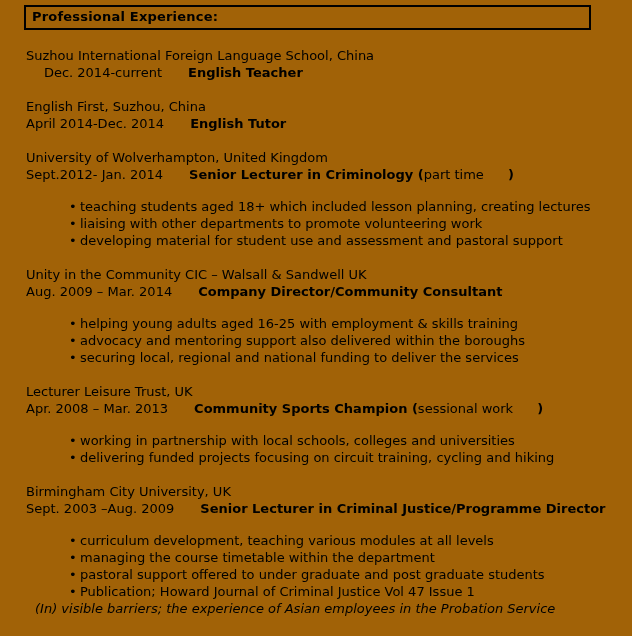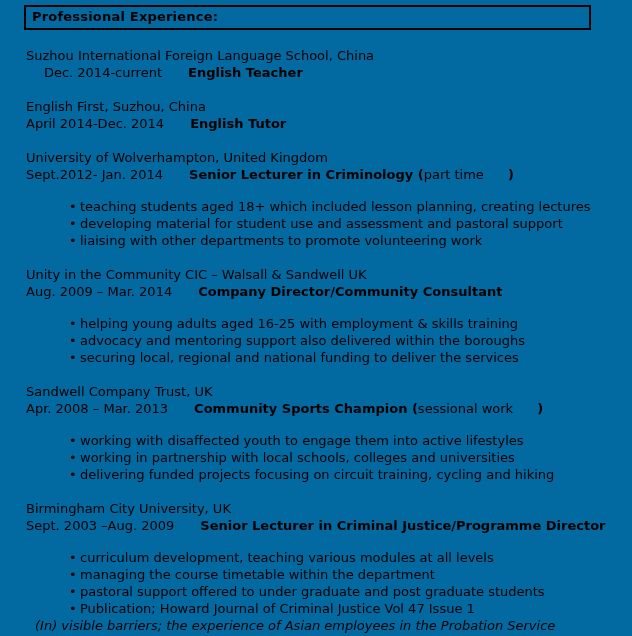--- a/index.html
+++ b/index.html
@@ -9,21 +9,21 @@
     color: #000000;
     font-family: "DejaVu Sans", "Liberation Sans", sans-serif;
     font-size: 13px;
   }
   .page {
     width: 632px;
     height: 636px;
     box-sizing: border-box;
     padding: 5px 20px 0 26px;
     overflow: hidden;
-    background: #0369a1;
+    background: #a16207;
   }
   .section-header {
     box-sizing: border-box;
     margin-left: -2px;
     width: 567px;
     border: 2px solid #000000;
     padding: 2px 6px 3px 6px;
     font-weight: bold;
     letter-spacing: 0.2px;
     margin-bottom: 17px;
@@ -91,44 +91,43 @@
     </div>
   </div>
 
   <div class="entry">
     <div class="company">University of Wolverhampton, United Kingdom</div>
     <div class="job-line">
       <span class="date">Sept.2012- Jan. 2014</span><span class="job-title">Senior Lecturer in Criminology (</span><span class="job-note">part time</span><span class="job-title">)</span>
     </div>
     <ul class="duties">
       <li>teaching students aged 18+ which included lesson planning, creating lectures</li>
+      <li>liaising with other departments to promote volunteering work</li>
       <li>developing material for student use and assessment and pastoral support</li>
-      <li>liaising with other departments to promote volunteering work</li>
     </ul>
   </div>
 
   <div class="entry">
     <div class="company">Unity in the Community CIC – Walsall &amp; Sandwell UK</div>
     <div class="job-line">
       <span class="date">Aug. 2009 – Mar. 2014</span><span class="job-title">Company Director/Community Consultant</span>
     </div>
     <ul class="duties">
       <li>helping young adults aged 16-25 with employment &amp; skills training</li>
       <li>advocacy and mentoring support also delivered within the boroughs</li>
       <li>securing local, regional and national funding to deliver the services</li>
     </ul>
   </div>
 
   <div class="entry">
-    <div class="company">Sandwell Company Trust, UK</div>
+    <div class="company">Lecturer Leisure Trust, UK</div>
     <div class="job-line">
       <span class="date">Apr. 2008 – Mar. 2013</span><span class="job-title">Community Sports Champion (</span><span class="job-note">sessional work</span><span class="job-title">)</span>
     </div>
     <ul class="duties">
-      <li>working with disaffected youth to engage them into active lifestyles</li>
       <li>working in partnership with local schools, colleges and universities</li>
       <li>delivering funded projects focusing on circuit training, cycling and hiking</li>
     </ul>
   </div>
 
   <div class="entry">
     <div class="company">Birmingham City University, UK</div>
     <div class="job-line">
       <span class="date">Sept. 2003 –Aug. 2009</span><span class="job-title">Senior Lecturer in Criminal Justice/Programme Director</span>
     </div>

